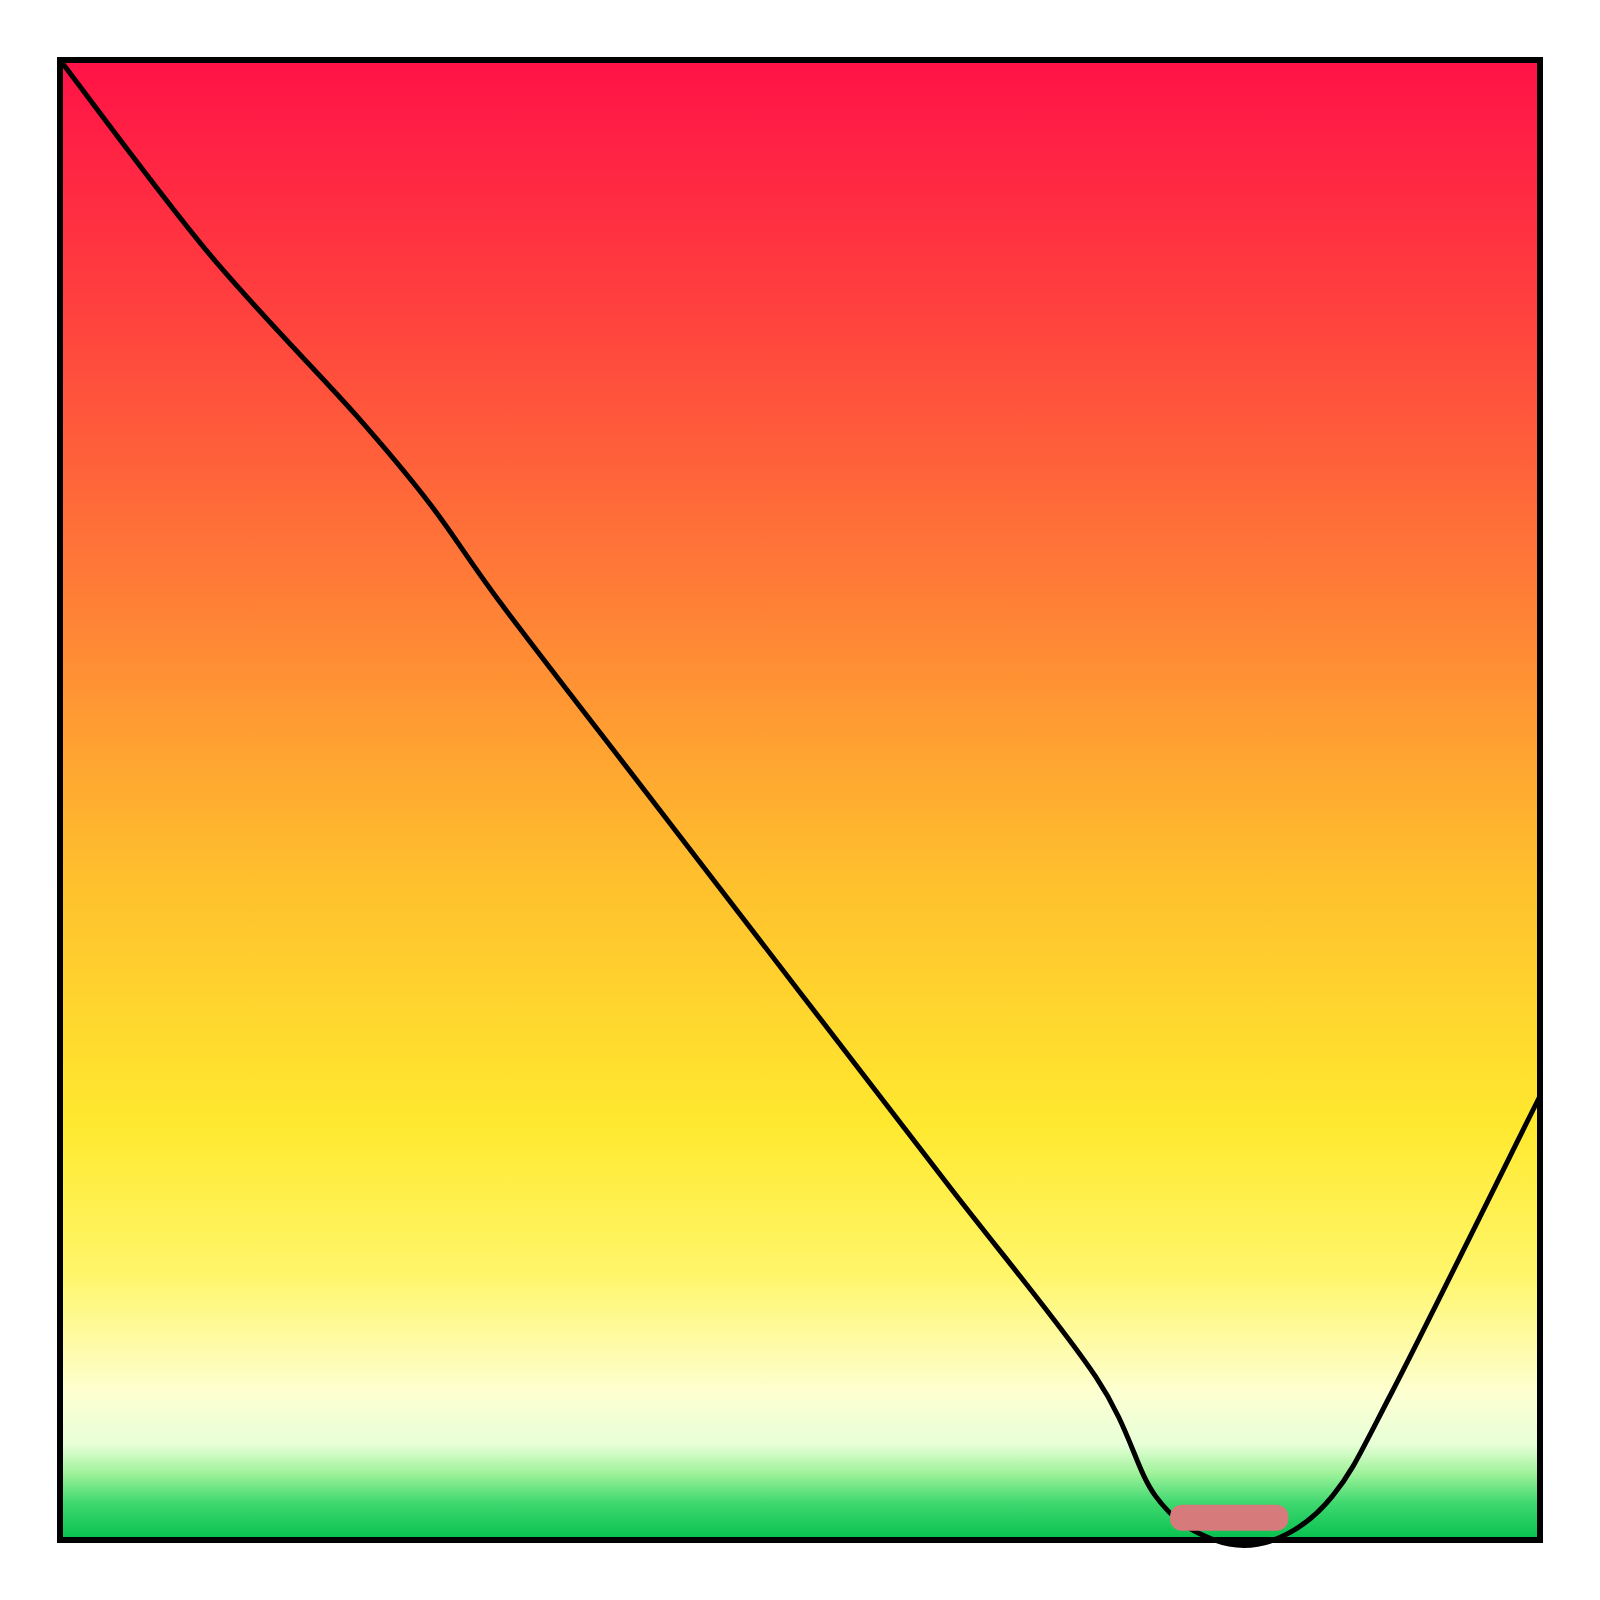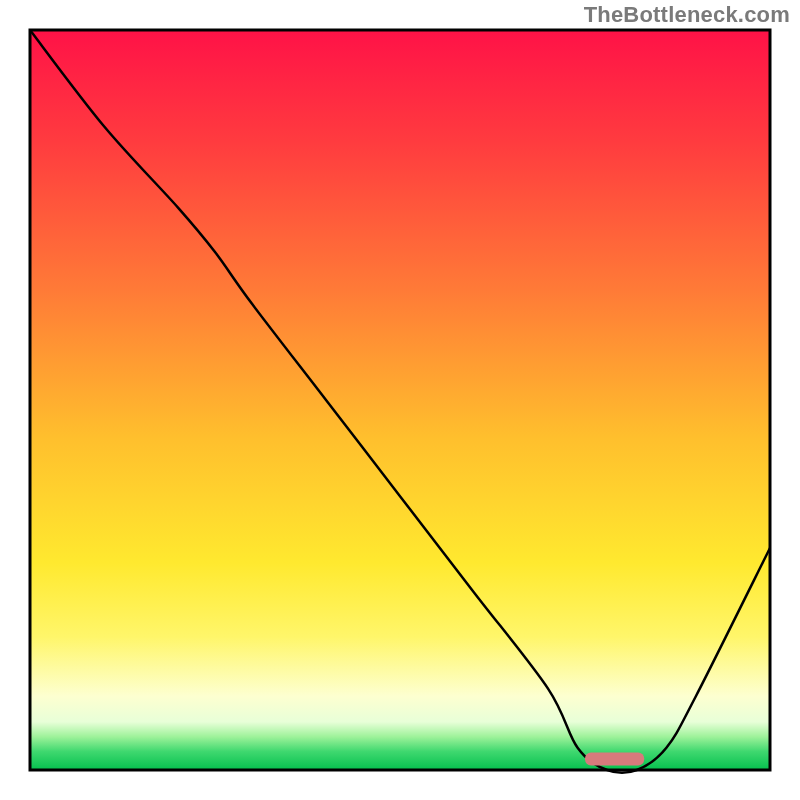--- a/index.html
+++ b/index.html
@@ -34,21 +34,20 @@
     width: 800px;
     height: 800px;
     display: block;
   }
 </style>
 </head>
 <body>
 
 <div class="stage">
 
-  <div class="watermark">TheBottleneck.com</div>
 
   <svg class="plot" viewBox="0 0 800 800">
     <defs>
       <linearGradient id="bg-grad" x1="0" y1="0" x2="0" y2="1">
           <stop offset="0%" stop-color="#ff1247"></stop>
           <stop offset="15%" stop-color="#ff3b3f"></stop>
           <stop offset="35%" stop-color="#ff7a37"></stop>
           <stop offset="55.00000000000001%" stop-color="#ffbf2d"></stop>
           <stop offset="72%" stop-color="#ffe92f"></stop>
           <stop offset="82%" stop-color="#fff66a"></stop>

